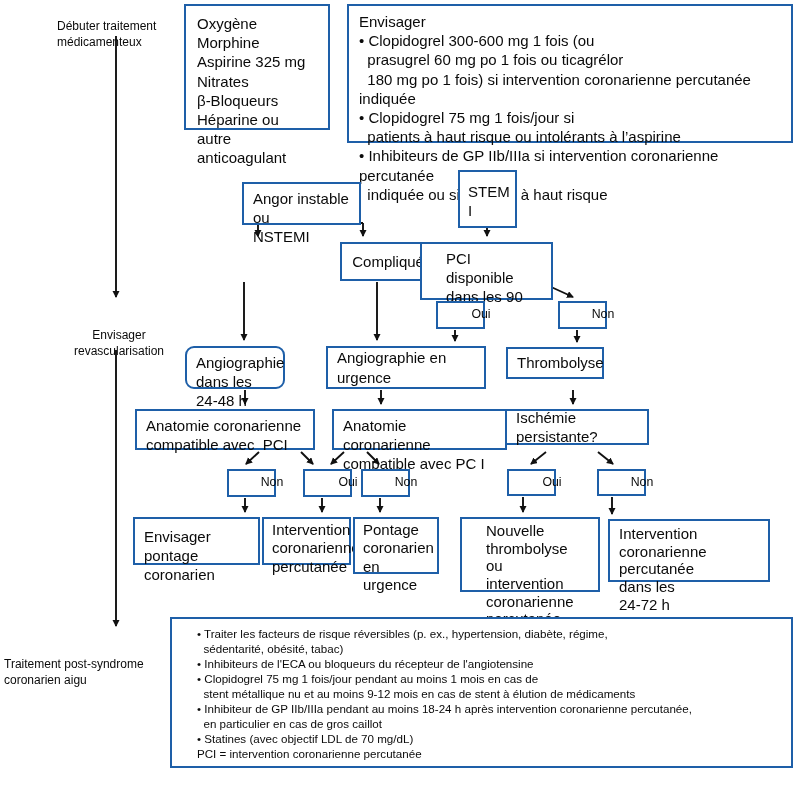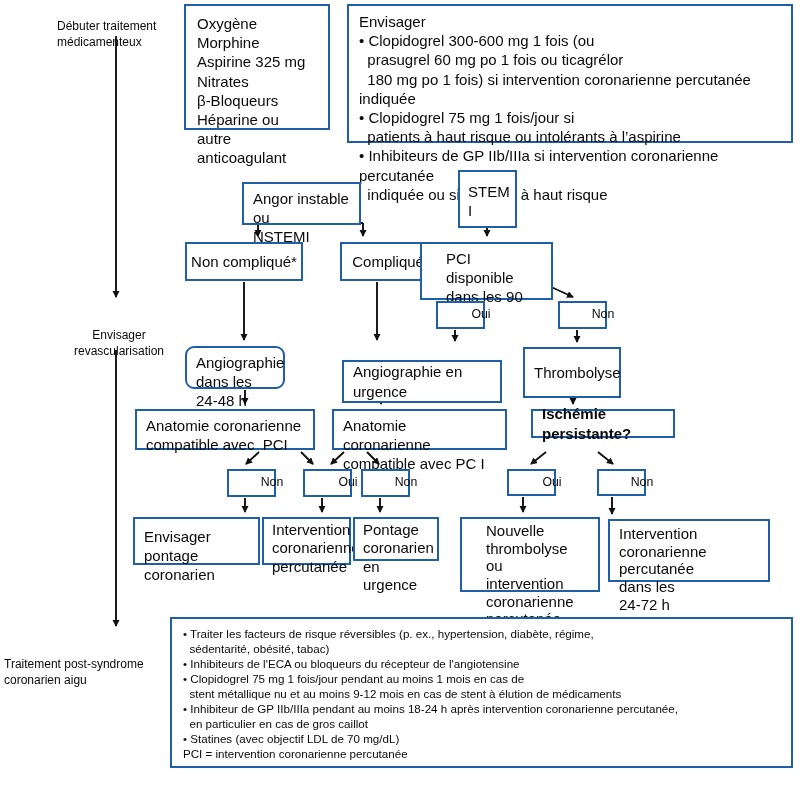--- a/index.html
+++ b/index.html
@@ -102,64 +102,63 @@
   180 mg po 1 fois) si intervention coronarienne percutanée indiquée
 • Clopidogrel 75 mg 1 fois/jour si
   patients à haut risque ou intolérants à l’aspirine
 • Inhibiteurs de GP IIb/IIIa si intervention coronarienne percutanée
   indiquée ou si patients à haut risque</div>
 
   <div class="box" style="left:242px;top:182px;width:119px;height:43px;">Angor instable ou
 NSTEMI</div>
   <div class="box" style="left:458px;top:170px;width:59px;height:58px;padding:10px 8px;">STEM I</div>
 
-  <div class="box center" style="left:185px;top:242px;width:118px;height:39px;">Non compliqué*</div>
   <div class="box center" style="left:320px;top:242px;width:102px;height:39px;margin-left:20px;">Compliqué*</div>
   <div class="box" style="left:420px;top:242px;width:133px;height:58px;padding:5px 24px;">PCI disponible
 dans les 90 min?</div>
 
   <div class="box center yn" style="left:436px;top:301px;width:39px;height:28px;">Oui</div>
   <div class="box center yn" style="left:558px;top:301px;width:38px;height:28px;">Non</div>
 
   <div class="box" style="left:185px;top:346px;width:100px;height:43px;border-radius:9px;">Angiographie
 dans les 24-48 h</div>
-  <div class="box vcenter" style="left:342px;top:346px;width:160px;height:43px;margin-top:14px;">Angiographie en urgence</div>
-  <div class="box vcenter" style="left:523px;top:347px;width:98px;height:51px;">Thrombolyse</div>
+  <div class="box vcenter" style="left:326px;top:346px;width:160px;height:43px;">Angiographie en urgence</div>
+  <div class="box vcenter" style="left:506px;top:347px;width:98px;height:32px;">Thrombolyse</div>
 
   <div class="box" style="left:135px;top:409px;width:180px;height:41px;">Anatomie coronarienne
 compatible avec  PCI</div>
   <div class="box" style="left:332px;top:409px;width:175px;height:41px;">Anatomie coronarienne
 compatible avec PC I</div>
-  <div class="box vcenter" style="left:531px;top:409px;width:144px;height:29px;font-weight:bold;">Ischémie persistante?</div>
+  <div class="box vcenter" style="left:505px;top:409px;width:144px;height:36px;">Ischémie persistante?</div>
 
   <div class="box center yn" style="left:227px;top:469px;width:37px;height:28px;">Non</div>
   <div class="box center yn" style="left:303px;top:469px;width:39px;height:28px;">Oui</div>
   <div class="box center yn" style="left:361px;top:469px;width:39px;height:28px;">Non</div>
   <div class="box center yn" style="left:507px;top:469px;width:38px;height:27px;">Oui</div>
   <div class="box center yn" style="left:597px;top:469px;width:38px;height:27px;">Non</div>
 
   <div class="box" style="left:133px;top:517px;width:127px;height:48px;padding:8px 9px;">Envisager
 pontage coronarien</div>
   <div class="box" style="left:262px;top:517px;width:89px;height:48px;padding:2px 8px;line-height:1.22;">Intervention
 coronarienne
 percutanée</div>
-  <div class="box" style="left:353px;top:517px;width:86px;height:44px;padding:2px 8px;line-height:1.22;">Pontage
+  <div class="box" style="left:353px;top:517px;width:86px;height:57px;padding:2px 8px;line-height:1.22;">Pontage
 coronarien
 en urgence</div>
   <div class="box" style="left:460px;top:517px;width:140px;height:75px;padding:3px 24px;line-height:1.18;">Nouvelle thrombolyse
 ou intervention
 coronarienne
 percutanée en
 urgence si disponible</div>
   <div class="box" style="left:608px;top:519px;width:162px;height:63px;padding:4px 9px;line-height:1.18;">Intervention
 coronarienne percutanée
 dans les
 24-72 h</div>
 
-  <div class="box" style="left:170px;top:617px;width:623px;height:151px;padding:8px 11px;font-size:11.6px;line-height:1.29;">• Traiter les facteurs de risque réversibles (p. ex., hypertension, diabète, régime,
+  <div class="box" style="left:170px;top:617px;width:623px;height:151px;padding:8px 25px;font-size:11.6px;line-height:1.29;">• Traiter les facteurs de risque réversibles (p. ex., hypertension, diabète, régime,
   sédentarité, obésité, tabac)
 • Inhibiteurs de l'ECA ou bloqueurs du récepteur de l'angiotensine
 • Clopidogrel 75 mg 1 fois/jour pendant au moins 1 mois en cas de
   stent métallique nu et au moins 9-12 mois en cas de stent à élution de médicaments
 • Inhibiteur de GP IIb/IIIa pendant au moins 18-24 h après intervention coronarienne percutanée,
   en particulier en cas de gros caillot
 • Statines (avec objectif LDL de 70 mg/dL)
 PCI = intervention coronarienne percutanée</div>
 
 </div>

